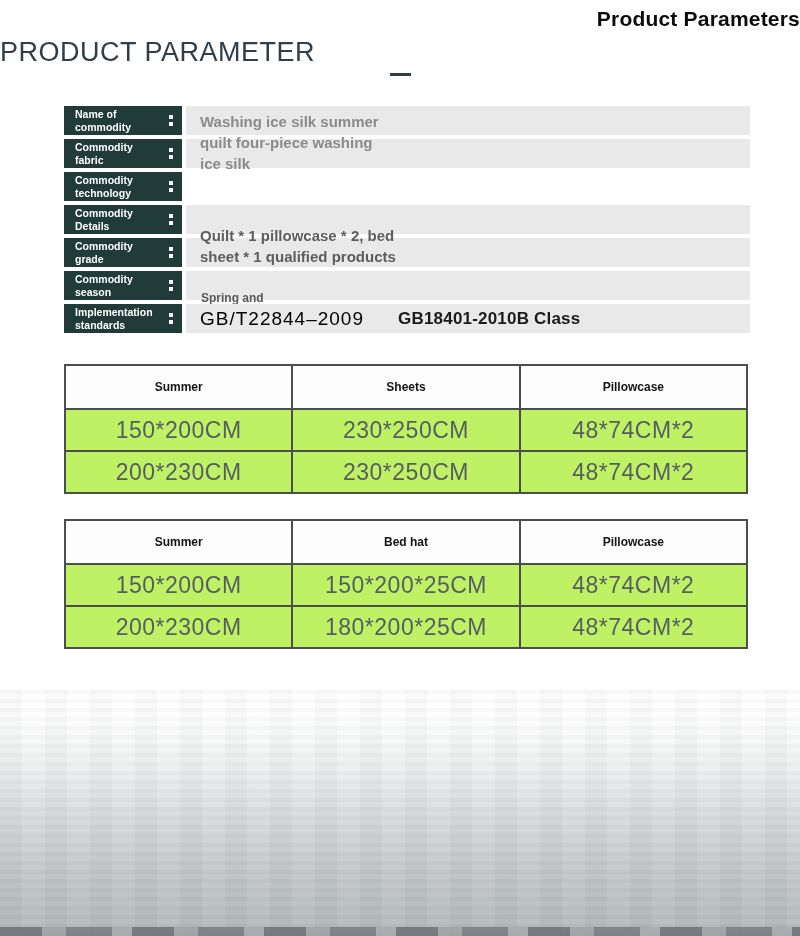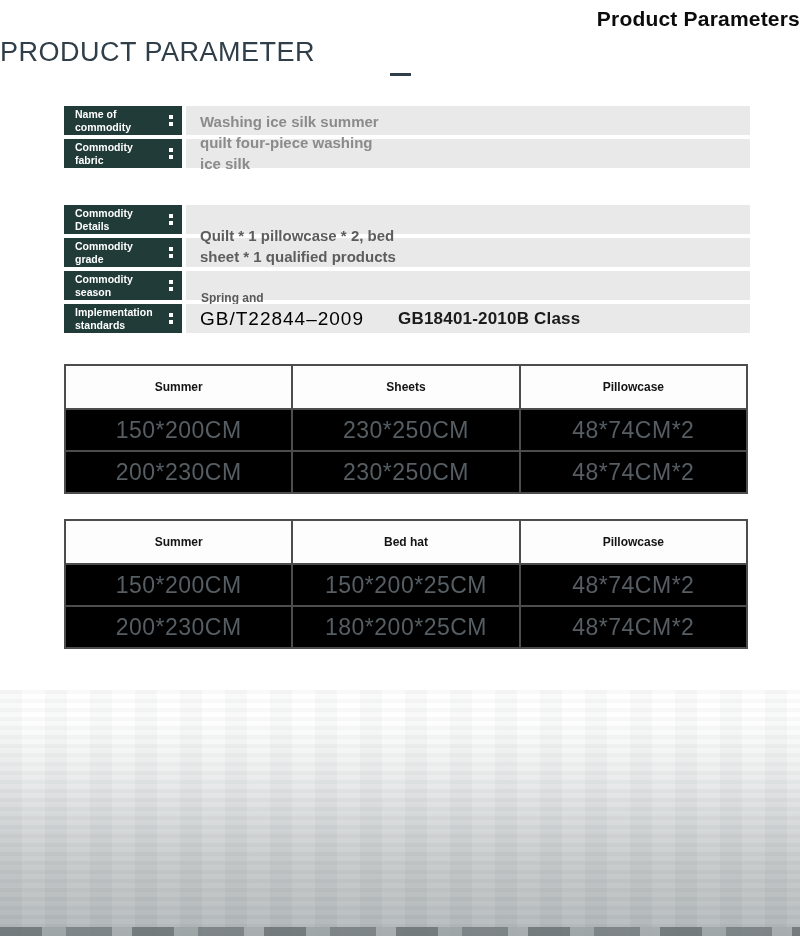--- a/index.html
+++ b/index.html
@@ -126,21 +126,21 @@
     background:#fdfdfd;
   }
   .size-table td{
     height:38px;
     border:2px solid #4d4d4d;
     font-size:23px;
     font-weight:400;
     color:#565e63;
     text-align:center;
     letter-spacing:0.5px;
-    background:#000000;
+    background:#bef264;
   }
 
   
   .fabric{
     position:absolute;
     left:0;top:690px;
     width:800px;height:246px;
     background:linear-gradient(180deg,
       #ffffff 0%,
       #fefefe 12%,
@@ -195,20 +195,27 @@
         <span class="lbl">Commodity fabric</span>
         <span class="colon-icon">
             <i></i>
             <i></i>
           </span>
       </div>
       <div class="param-value"></div>
     </div>
 
     <div class="param-row">
+      <div class="param-label">
+        <span class="lbl">Commodity technology</span>
+        <span class="colon-icon">
+            <i></i>
+            <i></i>
+          </span>
+      </div>
     </div>
 
     <div class="param-row">
       <div class="param-label">
         <span class="lbl">Commodity Details</span>
         <span class="colon-icon">
             <i></i>
             <i></i>
           </span>
       </div>

